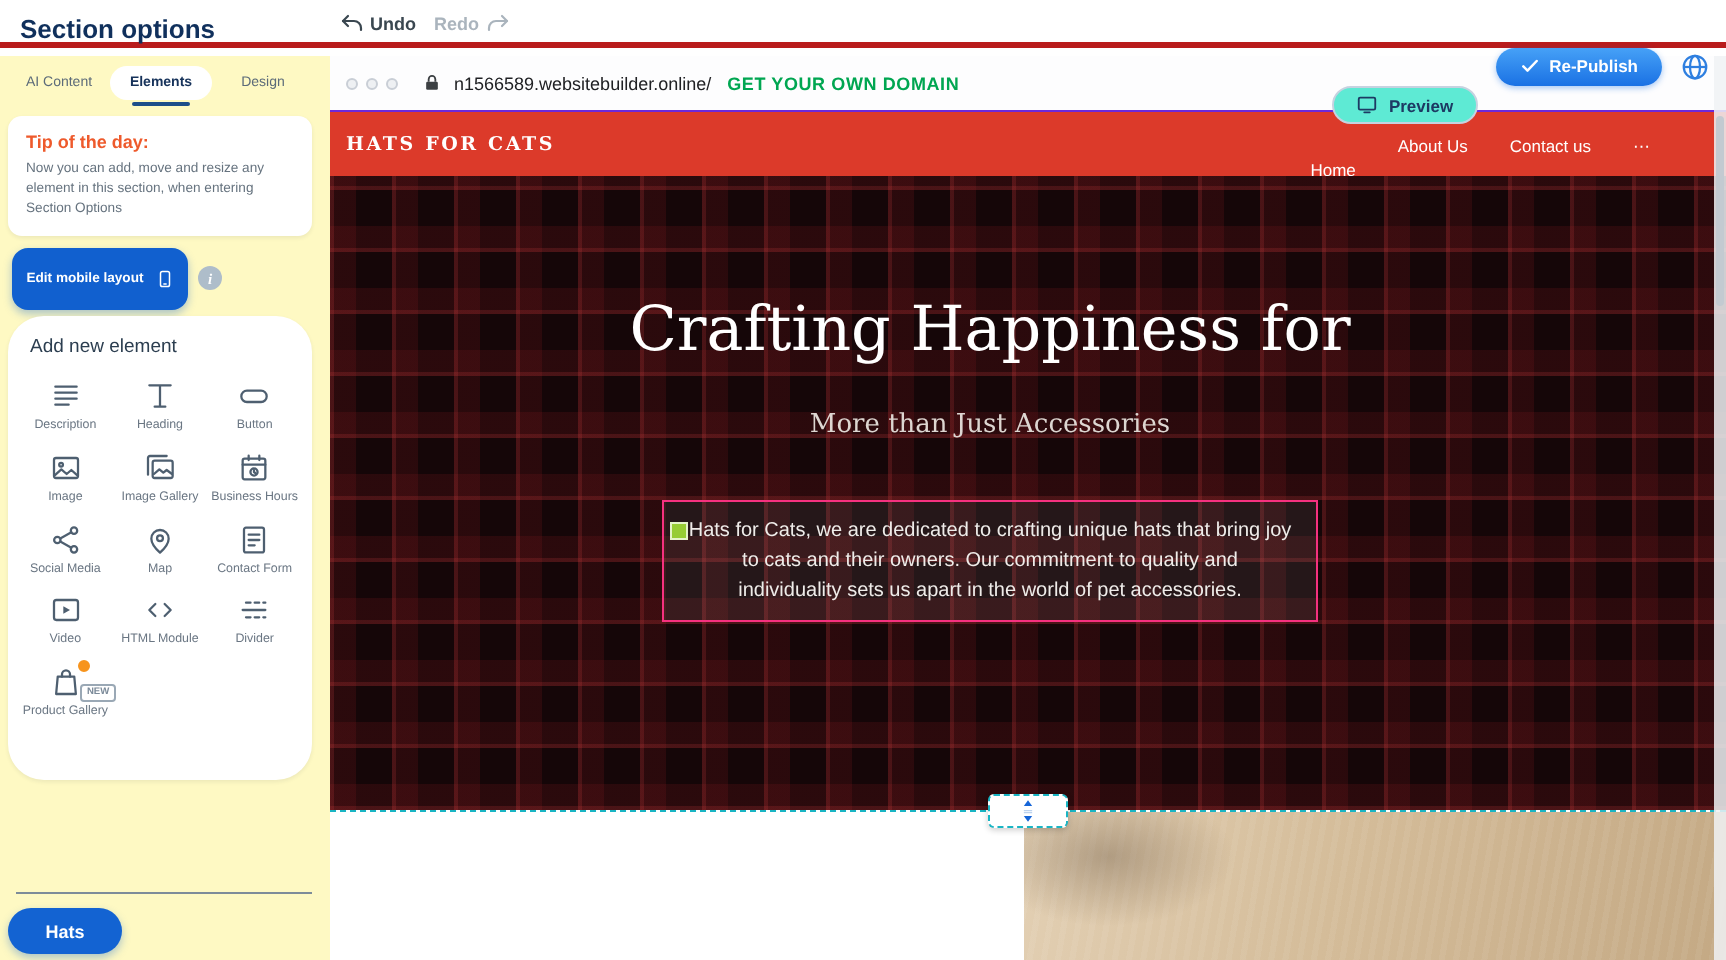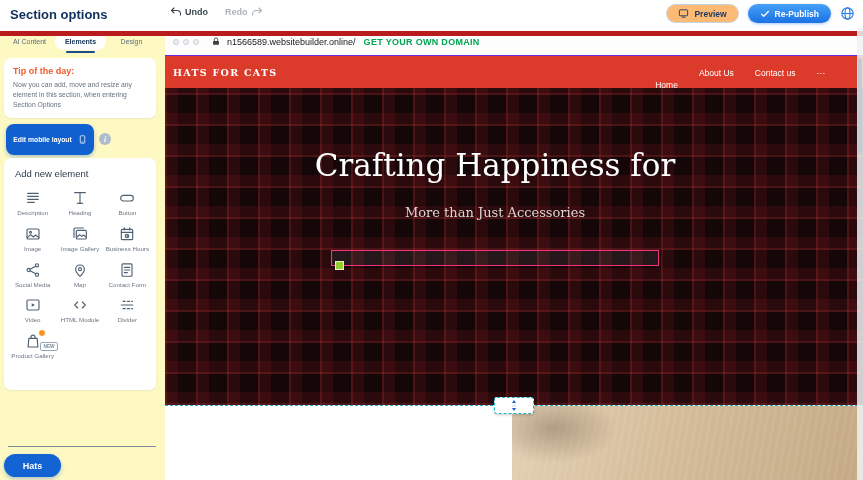--- a/index.html
+++ b/index.html
@@ -6,30 +6,30 @@
   html,body { background:#cfd6dd; }
   #app {
     position:relative; width:863px; height:480px; overflow:hidden;
     background:#fff; font-family:"Liberation Sans","DejaVu Sans",sans-serif;
     -webkit-font-smoothing:antialiased;
   }
   svg { display:block; }
   .stroke { fill:none; stroke:#4e5f70; stroke-width:1.7; stroke-linecap:round; stroke-linejoin:round; }
 
   
-  .topbar { position:absolute; left:0; top:0; width:100%; height:36px; background:#fff; z-index:30; border-bottom:5px solid #b91c1c; }
+  .topbar { position:absolute; left:0; top:0; width:100%; height:24px; background:#fff; z-index:30; border-bottom:3px solid #b91c1c; }
   .tb-title { position:absolute; left:10px; top:7px; font-size:13px; font-weight:700; color:#10305c; }
   .history { position:absolute; left:170px; top:6px; display:flex; align-items:center; gap:5px; }
   .hist-btn { display:flex; align-items:center; gap:3px; font-size:9px; font-weight:600; }
   .hist-undo { color:#3a4750; }
-  .hist-redo { color:#aab4bd; margin-left:12px; }
+  .hist-redo { color:#aab4bd; margin-left:4px; }
   .hist-ico { width:12px; height:12px; }
   .tb-right { position:absolute; right:8px; top:4px; display:flex; align-items:center; gap:9px; }
   .btn-preview { height:19px; padding:0 11px; display:flex; align-items:center; gap:5px;
-    background:#fdba74; border:1px solid #c6d2e0; border-radius:10px; font-size:8.5px; font-weight:700; color:#1d3a63; cursor:pointer; }
+    background:#5eead4; border:1px solid #c6d2e0; border-radius:10px; font-size:8.5px; font-weight:700; color:#1d3a63; cursor:pointer;margin-top:39px; }
   .btn-republish { height:19px; padding:0 12px; display:flex; align-items:center; gap:5px;
     background:linear-gradient(#46a1f7,#1a71e4); border:none; border-radius:10px; font-size:8.5px; font-weight:700; color:#fff; cursor:pointer;
     box-shadow:0 1px 3px rgba(26,113,228,.4); }
 
   
   .sidebar { position:absolute; left:0; top:28px; width:165px; height:452px; background:#fef9c3; z-index:20; }
   .tabs { position:absolute; left:4px; top:5px; width:153px; height:17px; display:flex; }
   .tab { flex:1; display:flex; align-items:center; justify-content:center; font-size:7px; color:#5c6b79; cursor:pointer; position:relative; }
   .tab.active { background:#fff; border-radius:9px; color:#16325a; font-weight:700; }
   .tab.active::after { content:""; position:absolute; left:22%; bottom:-3px; width:56%; height:2px; background:#1d4e89; border-radius:1px; }
@@ -37,21 +37,21 @@
   .tip { position:absolute; left:4px; top:30px; width:152px; height:60px; background:#fff; border-radius:7px; padding:8px 9px; box-shadow:0 1px 2px rgba(20,40,70,.08); }
   .tip-title { font-size:9px; font-weight:700; color:#ee5a2c; }
   .tip-body { margin-top:4px; font-size:6.8px; line-height:1.45; color:#66737f; }
 
   .edit-mobile { position:absolute; left:6px; top:96px; width:88px; height:31px; background:#1160cf; border:none; border-radius:8px;
     color:#fff; display:flex; align-items:center; justify-content:center; gap:6px; font-size:6.8px; font-weight:600; cursor:pointer;
     box-shadow:0 2px 4px rgba(17,96,207,.35); }
   .info-dot { position:absolute; left:99px; top:105px; width:12px; height:12px; border-radius:50%; background:#aebdca; color:#fff;
     font-size:7.5px; font-weight:700; font-style:italic; display:flex; align-items:center; justify-content:center; cursor:pointer; font-family:"Liberation Serif",serif; }
 
-  .add-card { position:absolute; left:4px; top:130px; width:152px; height:232px; background:#fff; border-radius:7px; padding:10px 5px 6px 5px; box-shadow:0 1px 2px rgba(20,40,70,.08); }
+  .add-card { position:absolute; left:4px; top:130px; width:152px; height:232px; background:#fff; border-radius:18px; padding:10px 5px 6px 5px; box-shadow:0 1px 2px rgba(20,40,70,.08); }
   .add-title { font-size:9.5px; color:#2c3e50; margin-left:6px; }
   .grid { display:grid; grid-template-columns:repeat(3,1fr); row-gap:7px; margin-top:9px; }
   .cell { display:flex; flex-direction:column; align-items:center; gap:3px; cursor:pointer; padding-top:2px; }
   .cell svg, .cell .glyph-ico { width:16px; height:16px; }
   .cell .lbl { font-size:6.2px; line-height:1.25; color:#6a7683; text-align:center; max-width:44px; }
   .icon-wrap { position:relative; }
   .badge-dot { position:absolute; top:-4px; right:-5px; width:8px; height:8px; border-radius:50%; background:#f7941d; border:1px solid #fff; }
   .new-tag { position:absolute; top:9px; right:-17px; font-size:4.8px; font-weight:700; color:#7b8a99; border:1px solid #9aa8b5; border-radius:2px; padding:0 2px; line-height:1.5; background:#fff; }
 
   .sb-divider { position:absolute; left:8px; top:418px; width:148px; height:1px; background:#7d8c99; }
@@ -310,20 +310,21 @@
     </div>
 
     <div class="hero">
       <div class="hero-inner">
         <div class="hero-title">
           <div>Crafting Happiness for</div>
         </div>
         <div class="hero-sub">More than Just Accessories</div>
         <div class="hero-box">
           <span class="drag-handle-green"></span>
+          <p>Hats for Cats, we are dedicated to crafting unique hats that bring joy to cats and their owners. Our commitment to quality and individuality sets us apart in the world of pet accessories.</p>
         </div>
       </div>
     </div>
 
     <div class="separator">
       <div class="sep-handle">
         <svg viewBox="0 0 24 30">
             <path d="M12 2l5 7H7z" fill="#1565d8"></path>
             <path d="M12 28l-5-7h10z" fill="#1565d8"></path>
             <path d="M7 14.5h10M7 17h10" stroke="#bcd2ee" stroke-width="1.4"></path>

